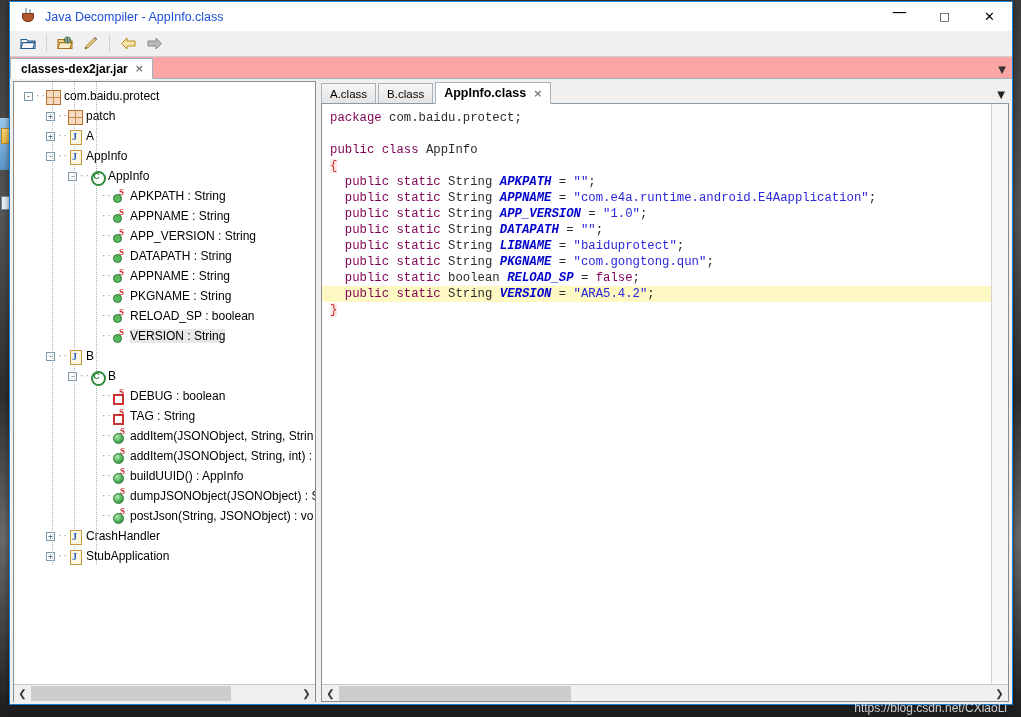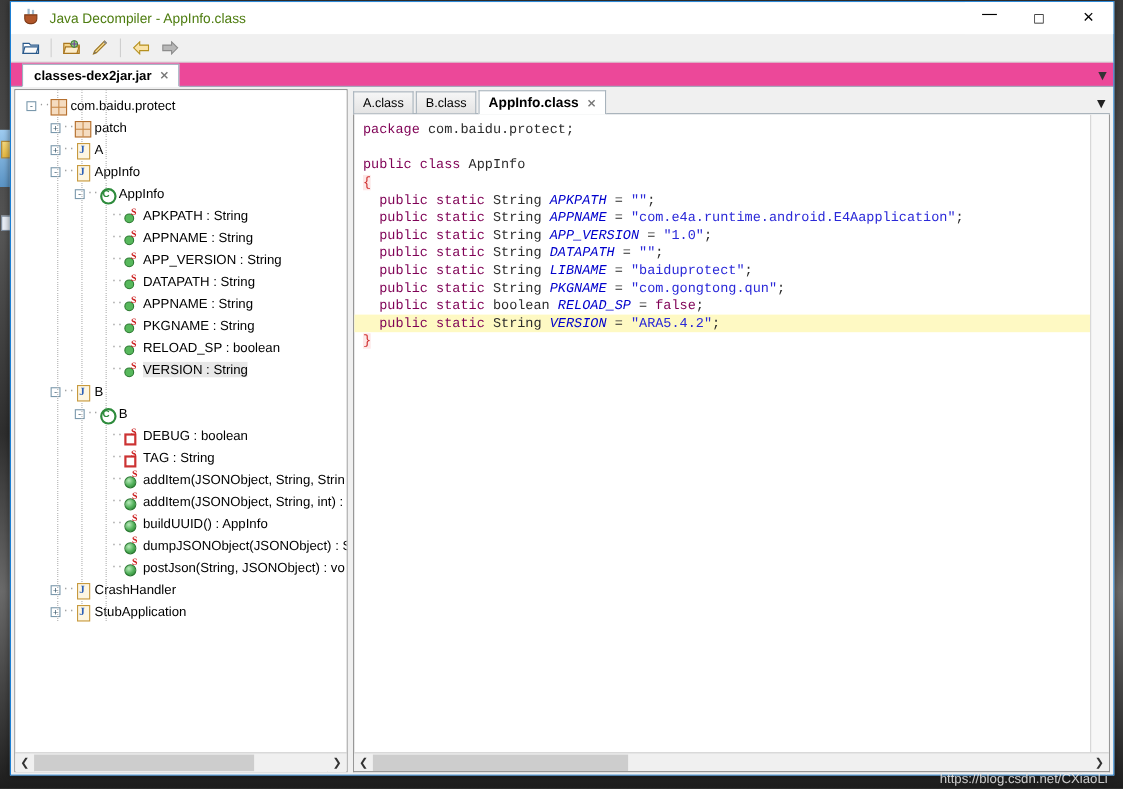--- a/index.html
+++ b/index.html
@@ -60,21 +60,21 @@
   }
   #title-icon .steam {
     position:absolute; left:5px; top:0px; width:2px; height:5px;
     background:#9fb8cc;
   }
   #title-icon .steam2 {
     position:absolute; left:9px; top:1px; width:2px; height:4px;
     background:#9fb8cc;
   }
   #title-text {
-    margin-left: 8px; font-size: 12.5px; color: #4d7c0f;
+    margin-left: 8px; font-size: 12.5px; color: #1d4ed8;
     white-space: nowrap;
   }
   #win-buttons {
     position: absolute; right: 0; top: 0; height: 29px;
     display: flex;
   }
   .win-btn {
     width: 45px; height: 29px;
     display: flex; align-items: center; justify-content: center;
     background: #ffffff; cursor: default;
@@ -108,23 +108,22 @@
   .tb-btn {
     width: 24px; height: 22px;
     display: flex; align-items: center; justify-content: center;
     cursor: default; border: 1px solid transparent;
   }
   .tb-sep { width: 1px; height: 17px; background: #cfcfcf; margin: 0 4px; }
 
   
   #jar-tabstrip {
     height: 22px; min-height: 22px;
-    background: #ec4899;
+    background: #fca5a5;
     display: flex; align-items: center;
-    padding-left: 10px;
     position: relative;
     border-bottom: 1px solid #9fb0bf;
   }
   .jar-tab {
     height: 21px;
     display: flex; align-items: center; gap: 7px;
     padding: 0 8px 0 10px;
     background: #ffffff;
     border: 1px solid #9fb0bf;
     border-bottom: 1px solid #ffffff;
@@ -298,21 +297,21 @@
     font-family: "Liberation Mono", "DejaVu Sans Mono", monospace;
     font-size: 12.3px;
     line-height: 16px;
     padding: 6px 0 0 0;
     overflow: hidden;
     white-space: pre;
   }
   .cline { padding-left: 8px; height: 16px; }
   .cline.hl { background: #fef9c3; }
   .kw    { color: #7f0055; }
-  .fld   { color: #0000cc; font-style: italic; }
+  .fld   { color: #0000cc; font-style: italic; font-weight: bold; }
   .str   { color: #2a28d8; }
   .brace { color: #d03030; background: #fde8e8; }
   .pln   { color: #2b2b2b; }
 
   
   .hsb {
     height: 17px; min-height: 17px;
     background: #f0f0f0;
     border-top: 1px solid #c6c6c6;
     display: flex; align-items: center;

